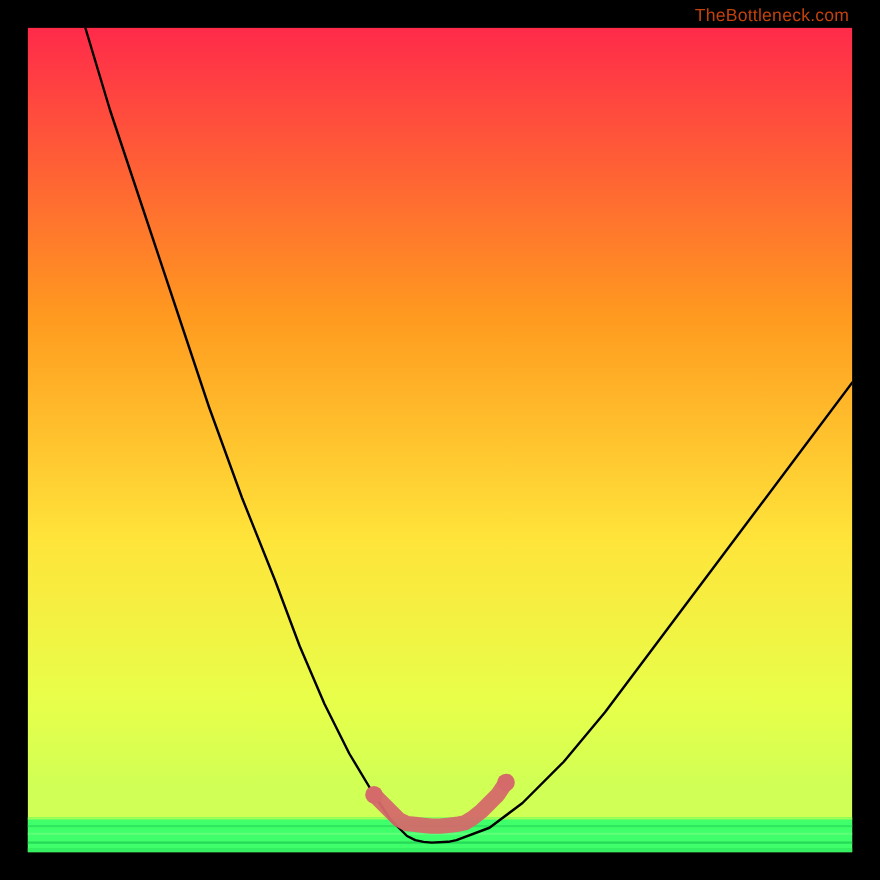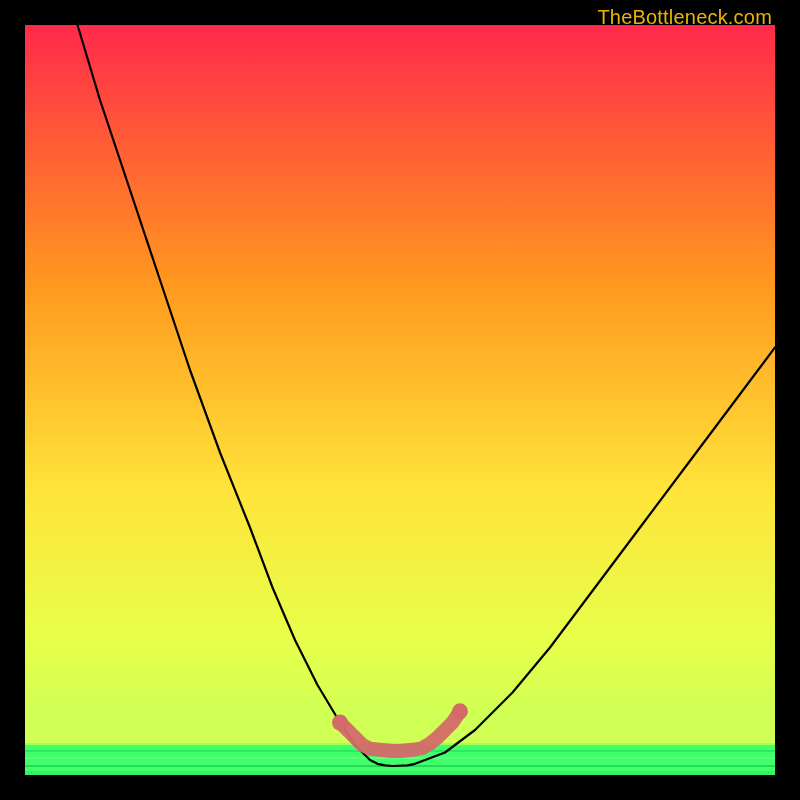--- a/index.html
+++ b/index.html
@@ -14,22 +14,22 @@
   .frame {
     position: relative;
     width: 800px;
     height: 800px;
     background: #000;
   }
   .watermark {
     position: absolute;
     top: 6px;
     right: 28px;
-    color: #eab308;
-    font-size: 20px;
+    color: #c2410c;
+    font-size: 16px;
     font-weight: 500;
     letter-spacing: 0.2px;
     z-index: 10;
   }
   .plot-area {
     position: absolute;
     left: 25px;
     top: 25px;
     width: 750px;
     height: 750px;

